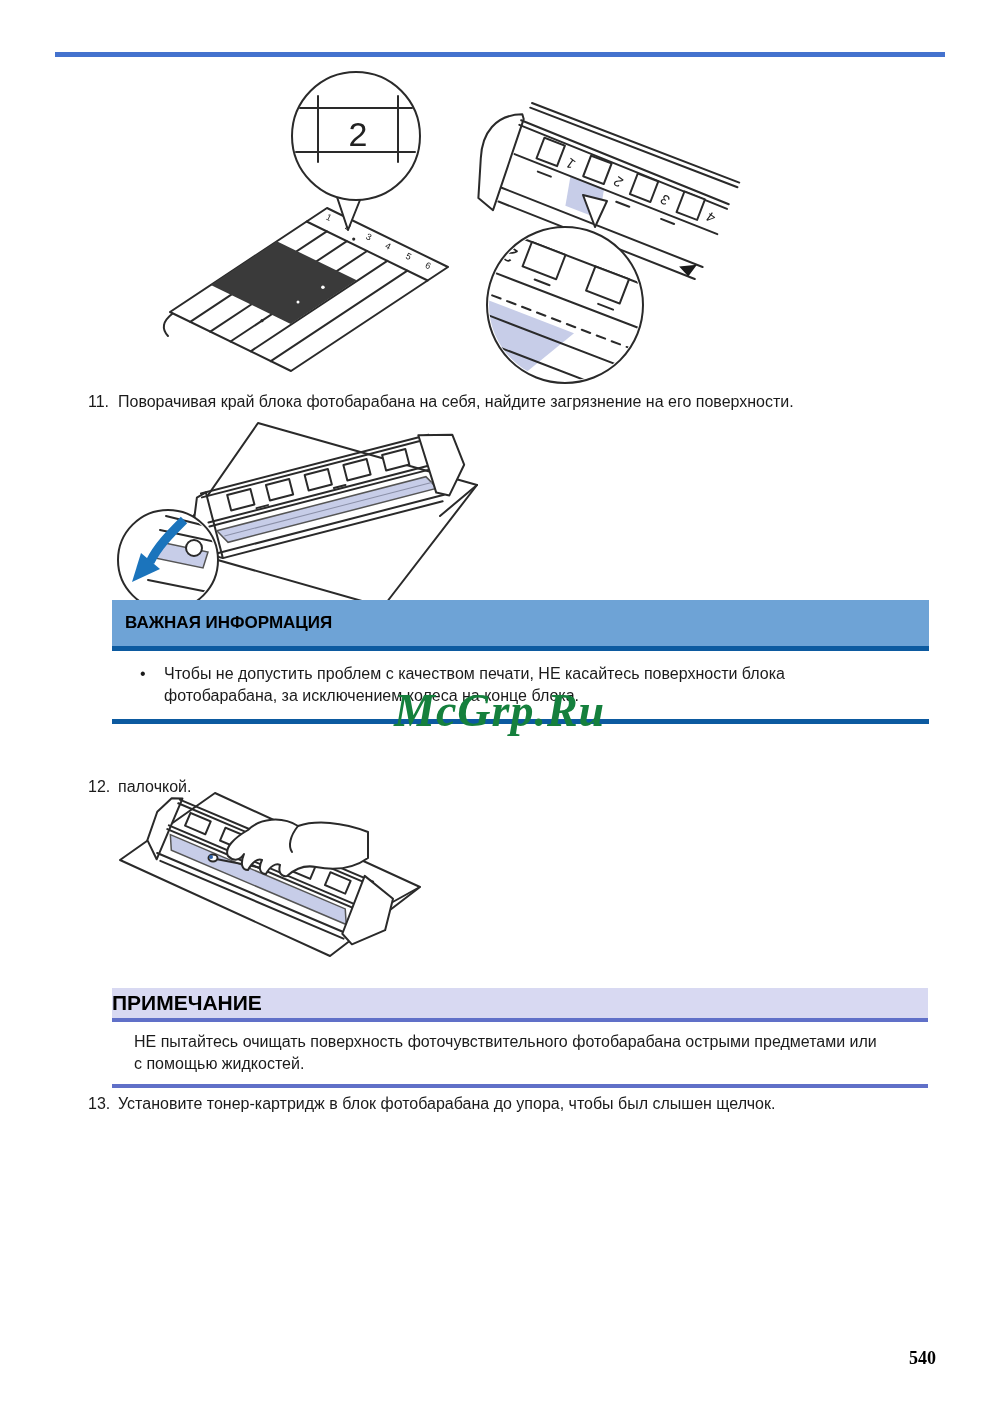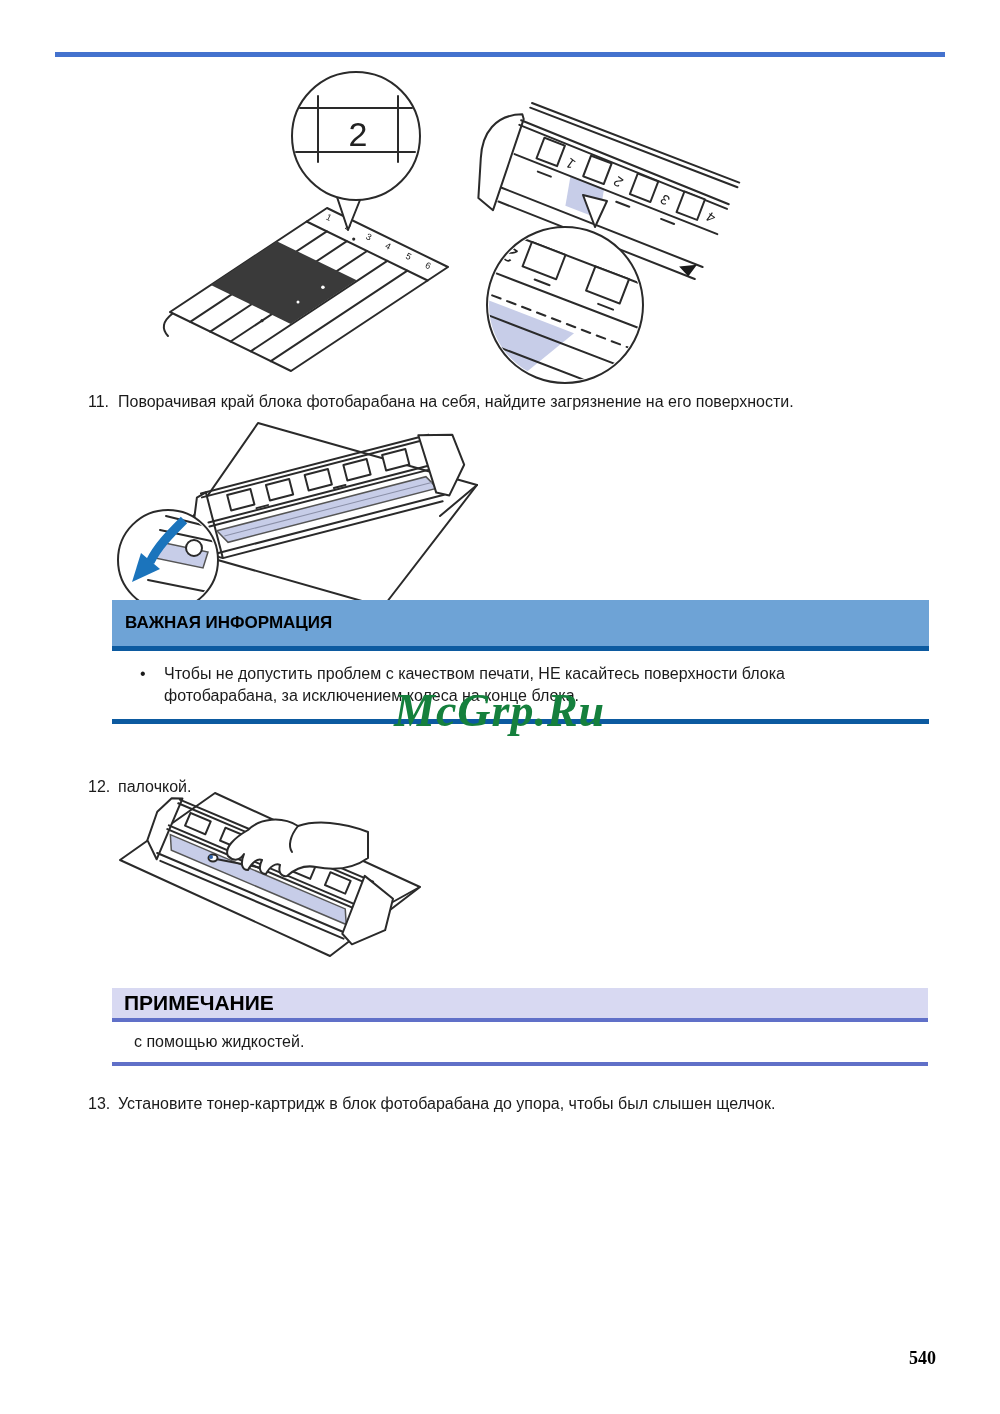--- a/index.html
+++ b/index.html
@@ -21,21 +21,21 @@
   .imp-box { position:absolute; left:112px; top:600px; width:817px; }
   .imp-header { height:46px; background:#6EA3D6; display:flex; align-items:center;
     padding-left:13px; font-size:17px; font-weight:bold; color:#000; }
   .imp-rule { height:5px; background:#0C5AA0; }
   .imp-content { display:flex; padding:12px 0 0 28px; font-size:16px; line-height:22px; }
   .imp-content .bullet { flex:none; width:24px; }
   .imp-rule-bottom { height:5px; background:#0C5AA0; margin-top:12px; }
 
   .note-box { position:absolute; left:112px; top:988px; width:816px; }
   .note-header { height:30px; background:#D8D9F2; display:flex; align-items:center;
-    padding-left:12px; font-size:21px; font-weight:bold; color:#000; }
+    font-size:21px; font-weight:bold; color:#000; }
   .note-rule { height:4px; background:#6070C8; }
   .note-content { padding:9px 0 0 22px; font-size:16px; line-height:22px; }
   .note-rule-bottom { height:4px; background:#6070C8; margin-top:9px; }
 
   .watermark {
     position:absolute; left:394px; top:684px; z-index:6;
     font-family:"Liberation Serif", serif; font-style:italic; font-weight:bold;
     font-size:46px; color:#15803d; letter-spacing:1px; white-space:nowrap;
   }
   .page-num { position:absolute; left:893px; top:1348px;
@@ -254,20 +254,21 @@
         <path class="lineart-w" d="M 258,44 C 232,34 206,32 188,38 C 172,28 150,30 138,42 C 124,50 114,60 118,68 C 124,74 130,72 134,66 C 130,76 132,82 138,82 C 142,74 148,70 152,72 C 148,80 150,86 156,86 C 160,78 166,75 170,77 C 168,84 171,89 177,88 C 186,80 196,77 206,79 C 226,83 244,80 258,70 Z"></path>
         <path class="lineart" stroke-width="1.6" d="M 188,38 C 180,48 178,58 182,64"></path>
       </g>
     </svg>
   </div>
 
   <div class="note-box">
     <div class="note-header">ПРИМЕЧАНИЕ</div>
     <div class="note-rule"></div>
     <div class="note-content">
+      <div>НЕ пытайтесь очищать поверхность фоточувствительного фотобарабана острыми предметами или</div>
       <div>с помощью жидкостей.</div>
     </div>
     <div class="note-rule-bottom"></div>
   </div>
 
   <div class="step step--13">
     <div class="num">13.</div>
     <div>
       <div>Установите тонер-картридж в блок фотобарабана до упора, чтобы был слышен щелчок.</div>
     </div>

